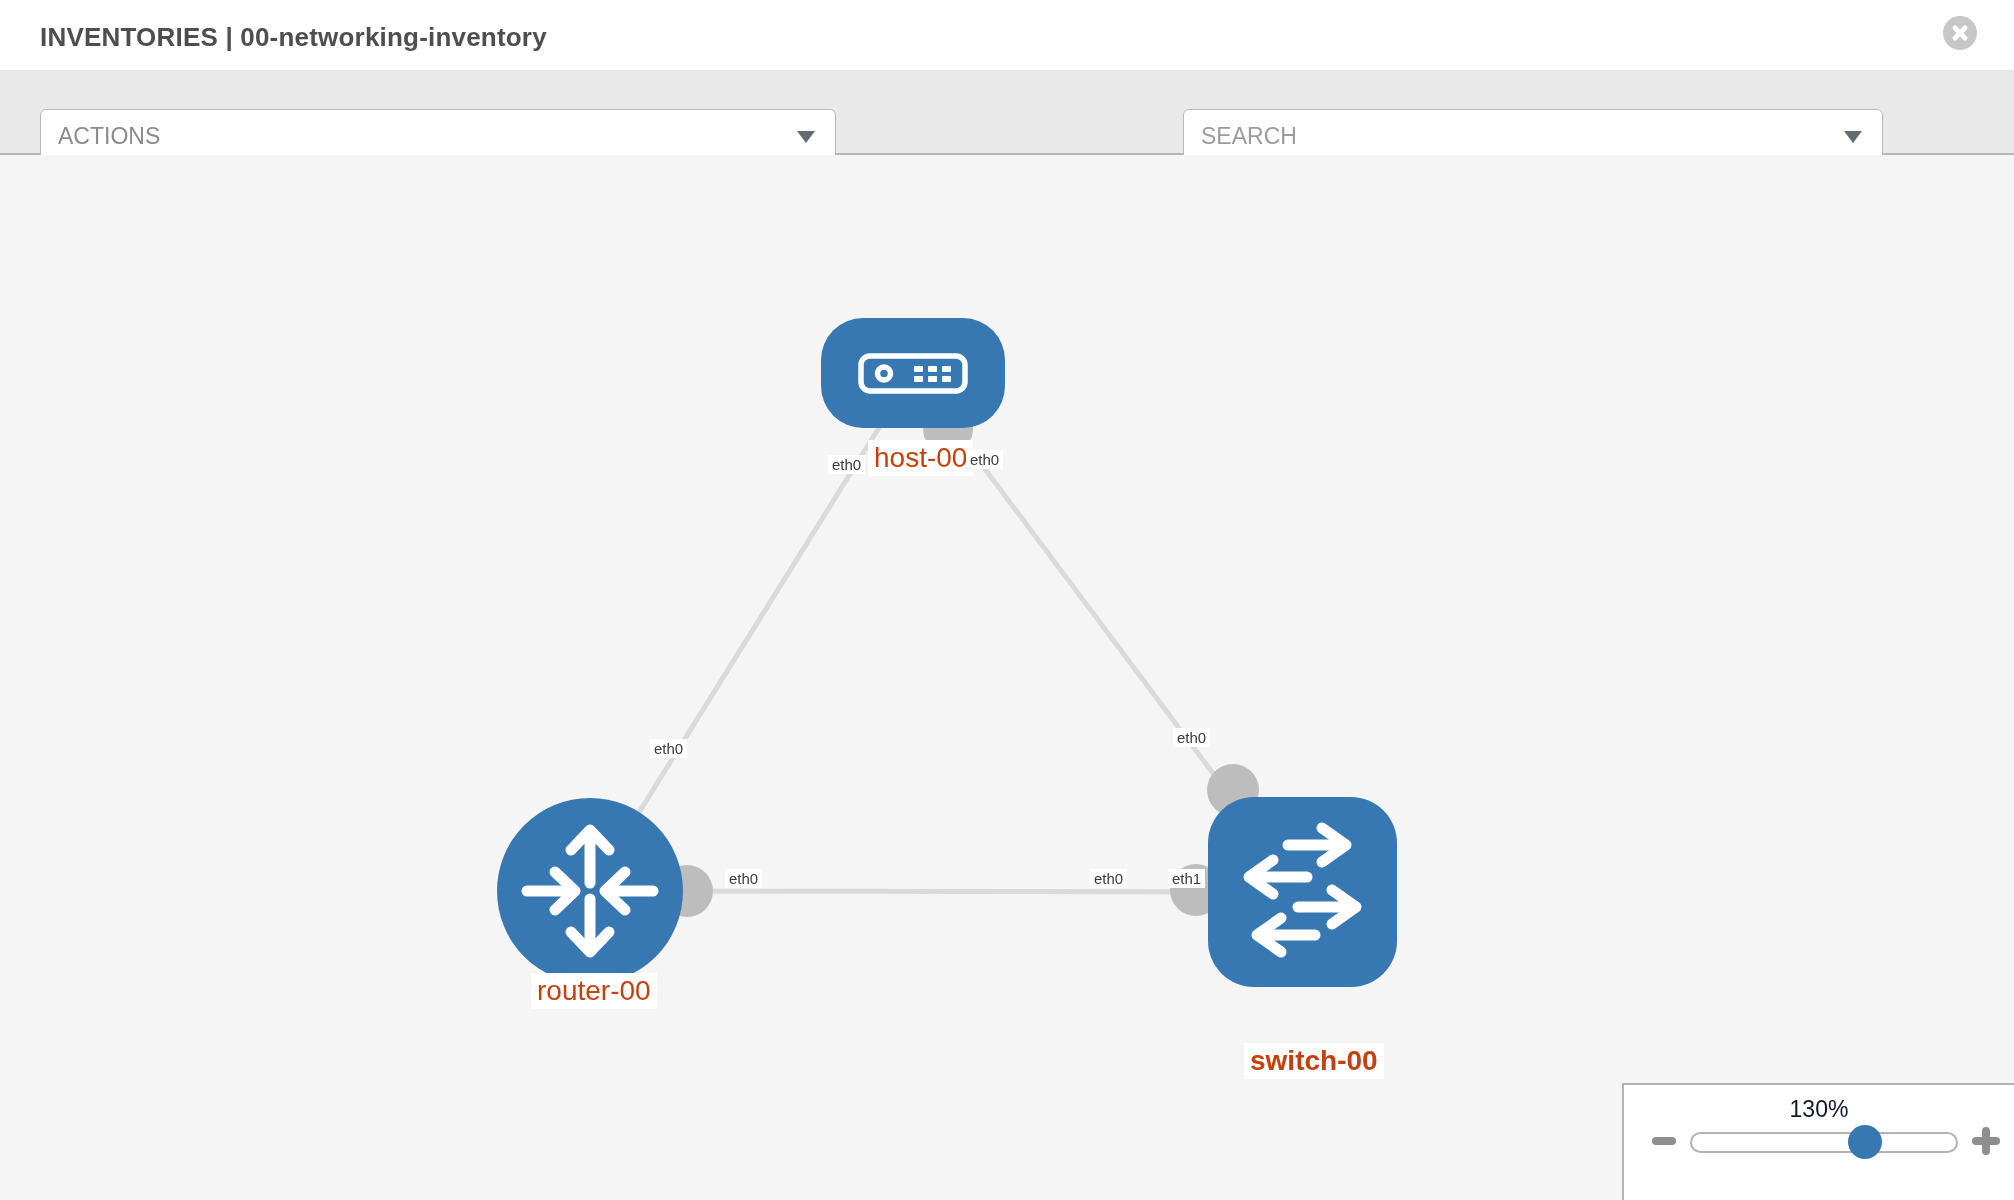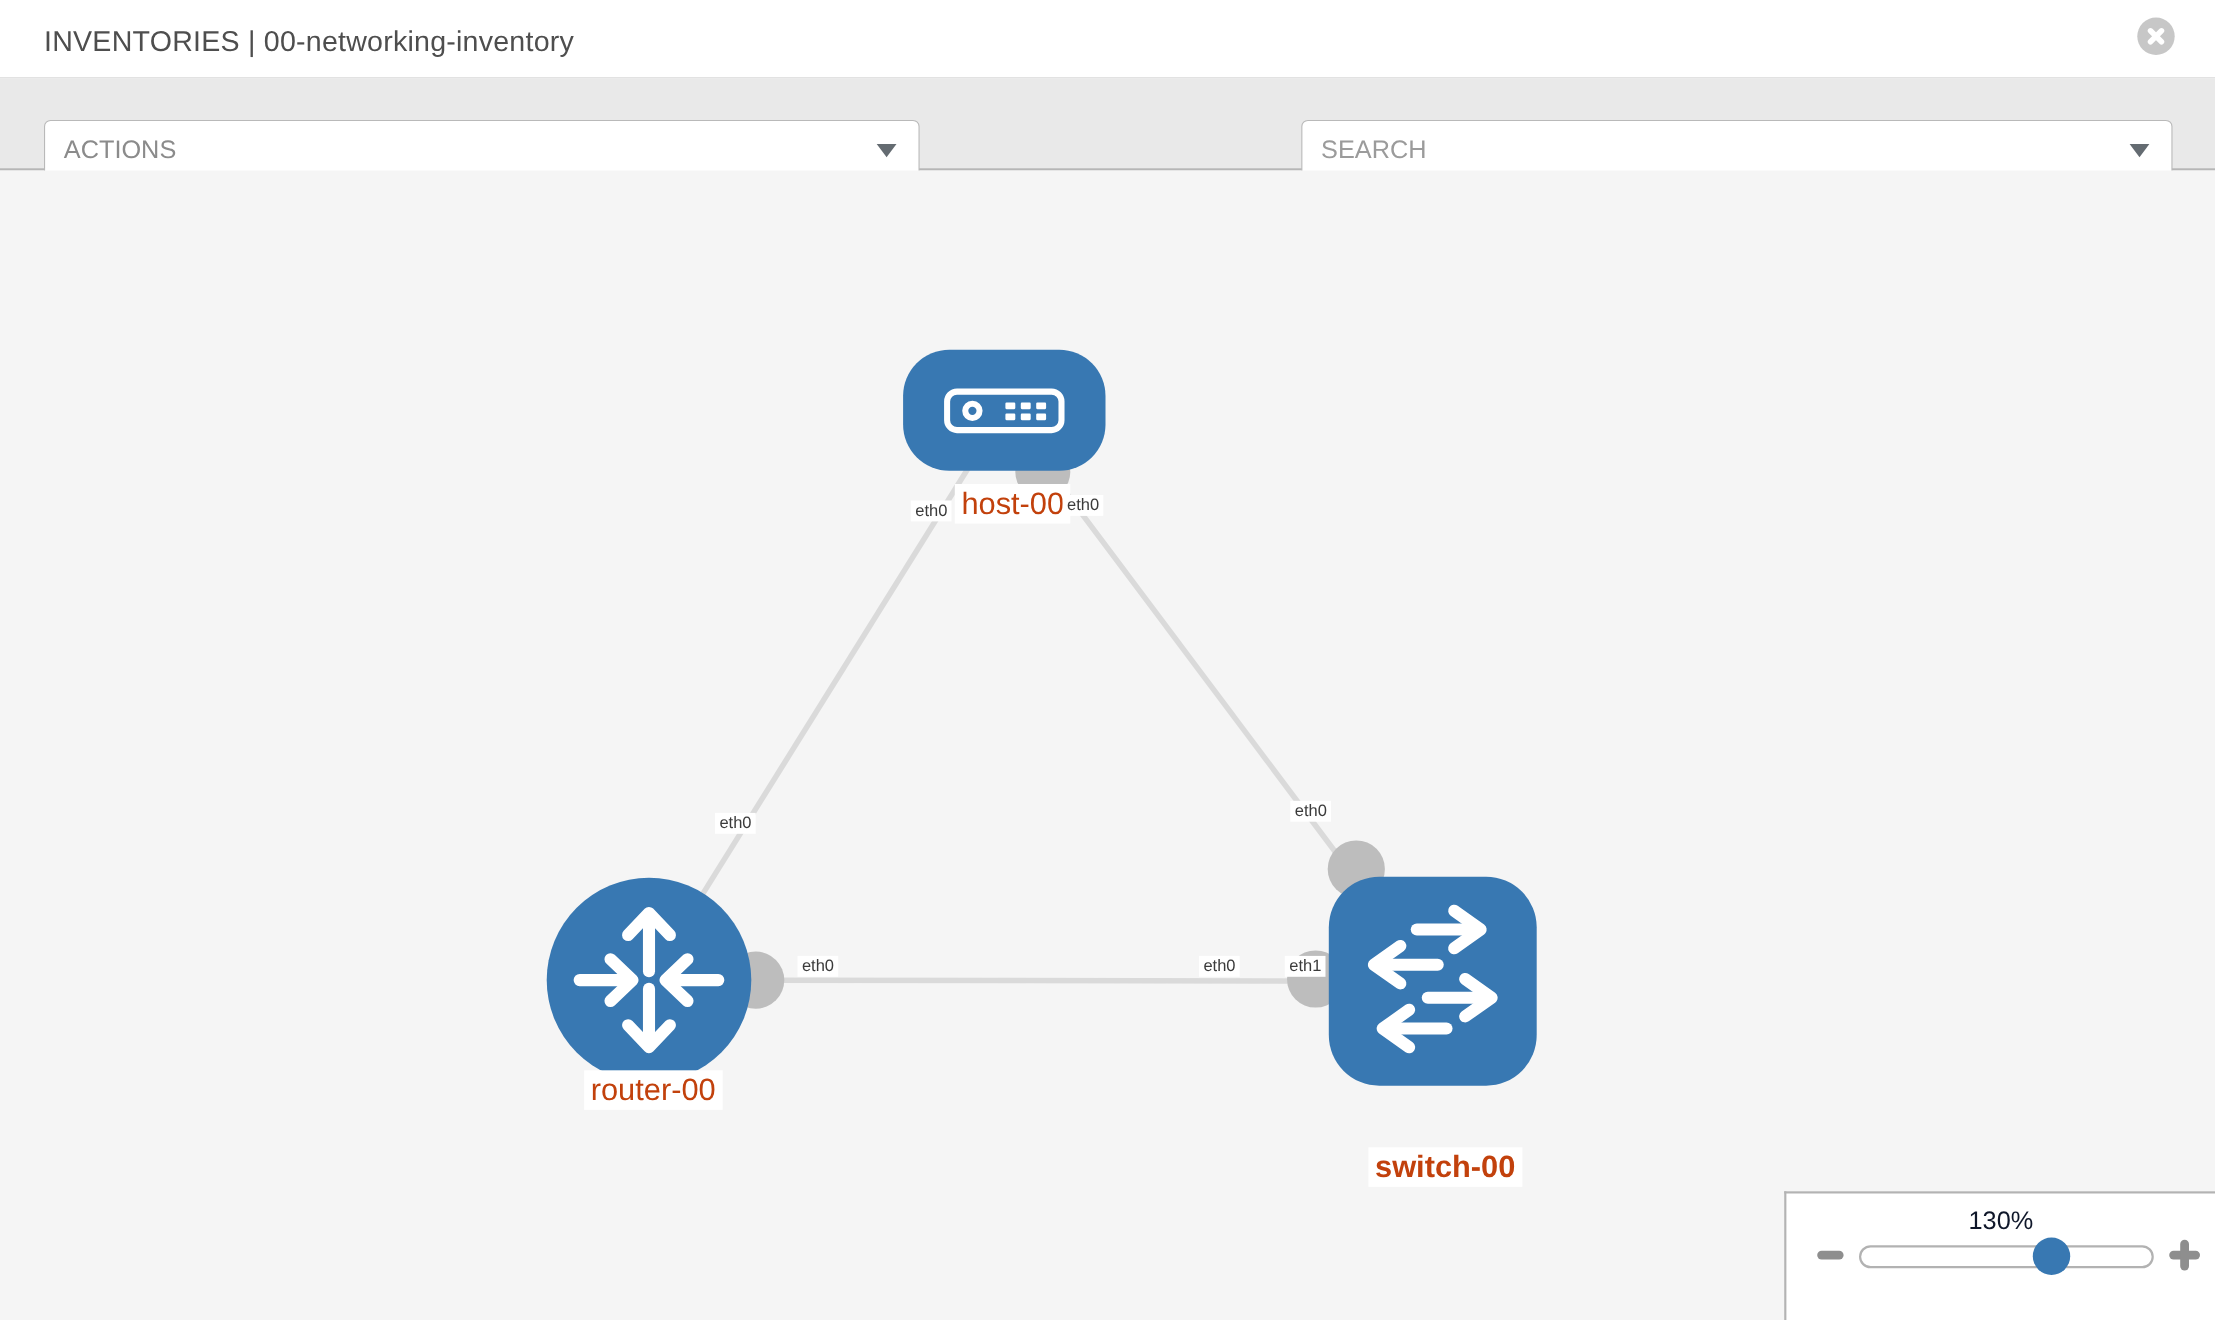--- a/index.html
+++ b/index.html
@@ -4,33 +4,33 @@
 <style>
   html,body{margin:0;padding:0;}
   body{width:2014px;height:1200px;overflow:hidden;background:#fff;
        font-family:"Liberation Sans", sans-serif;}
   .app{position:relative;width:2014px;height:1200px;}
 
   
   .header{position:absolute;left:0;top:0;width:2014px;height:70px;background:#fff;
           border-bottom:1px solid #e2e2e2;}
   .page-title{position:absolute;left:40px;top:0;height:58px;line-height:74px;
-              font-size:26px;font-weight:normal;color:#4e4e4e;letter-spacing:.2px;}
+              font-size:26px;font-weight:bold;color:#4e4e4e;letter-spacing:.2px;}
   .close-btn{position:absolute;left:1943px;top:16px;width:34px;height:34px;border-radius:50%;
              background:#c7c7c7;display:flex;align-items:center;justify-content:center;cursor:pointer;}
 
   
   .toolbar{position:absolute;left:0;top:71px;width:2014px;height:84px;background:#e9e9e9;
            border-bottom:2px solid #b6b6b6;box-sizing:border-box;}
   .select{position:absolute;top:16px;height:54px;background:#fff;border:1px solid #b9b9b9;
           border-radius:6px;box-sizing:border-box;display:flex;align-items:center;cursor:pointer;margin-top:22px;}
   .select .lbl{padding-left:17px;font-size:23px;}
   .select-actions{left:40px;width:796px;}
   .select-actions .lbl{color:#8b8b8b;}
-  .select-search{left:1183px;width:792px;}
+  .select-search{left:1183px;width:700px;}
   .select-search .lbl{color:#9b9b9b;}
   .caret{position:absolute;right:20px;top:21px;width:0;height:0;
          border-left:9px solid transparent;border-right:9px solid transparent;
          border-top:12px solid #646b71;}
   .tool-icon{position:absolute;top:95px;width:42px;height:42px;cursor:pointer;}
   .tool-wrench{left:1048px;}
   .tool-key{left:1114px;}
 
   
   .canvas{position:absolute;left:0;top:155px;width:2014px;height:1045px;background:#f5f5f5;}

